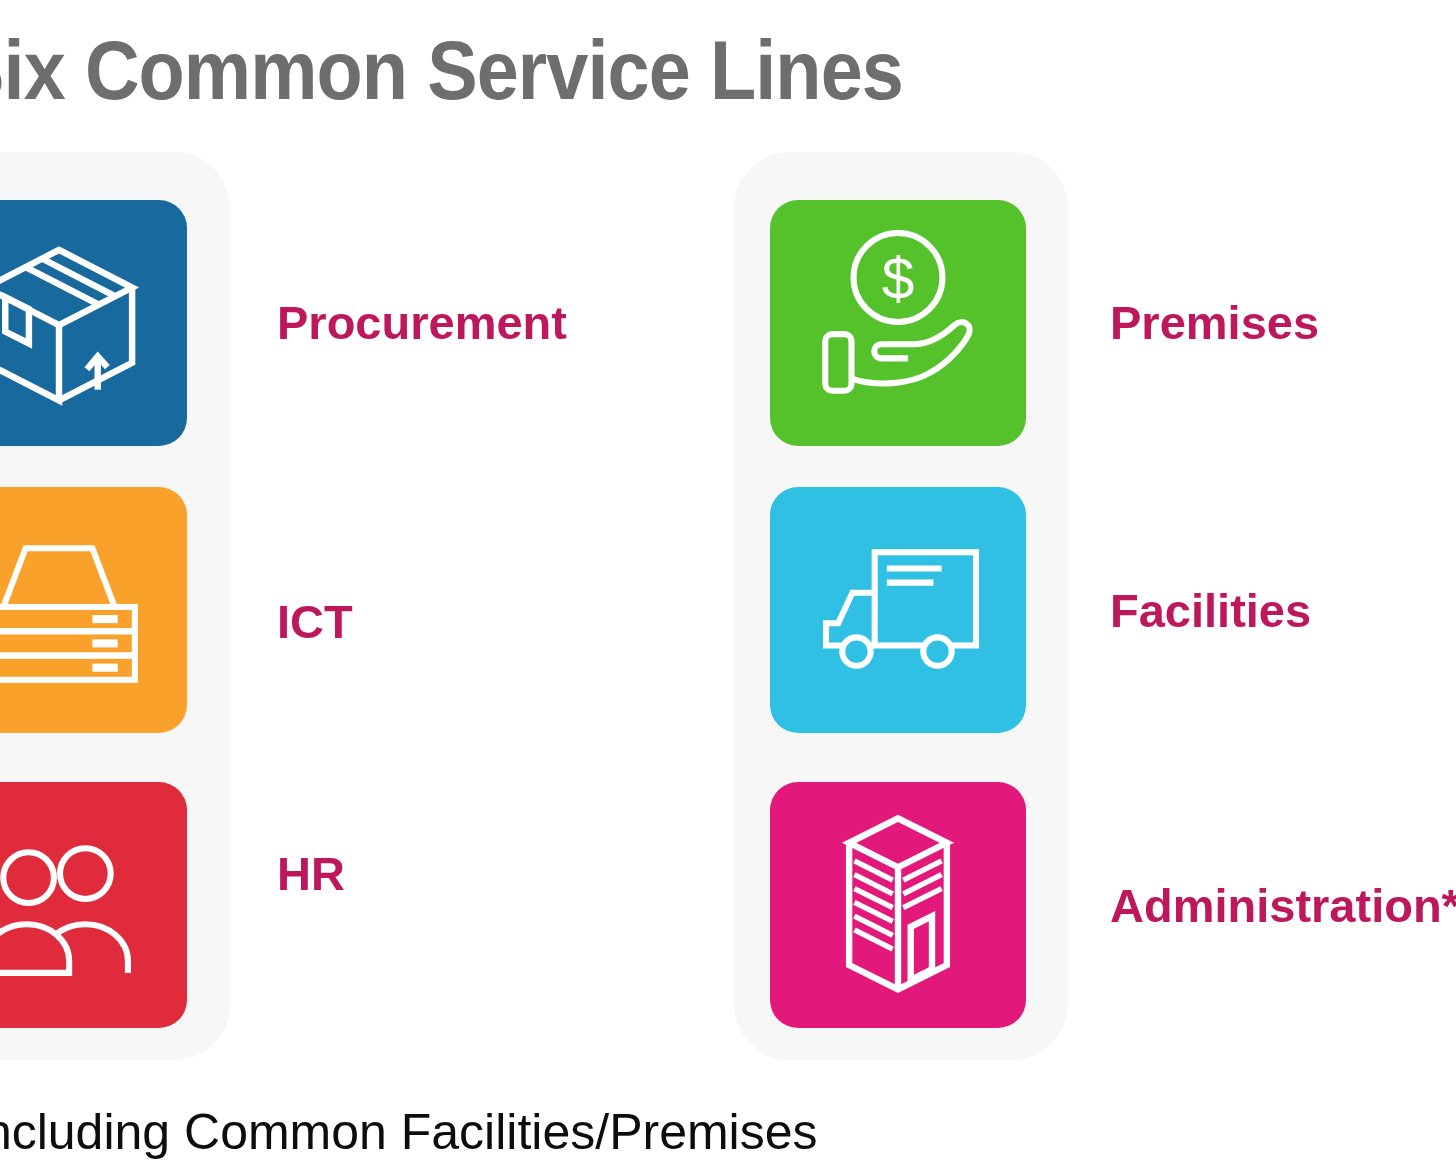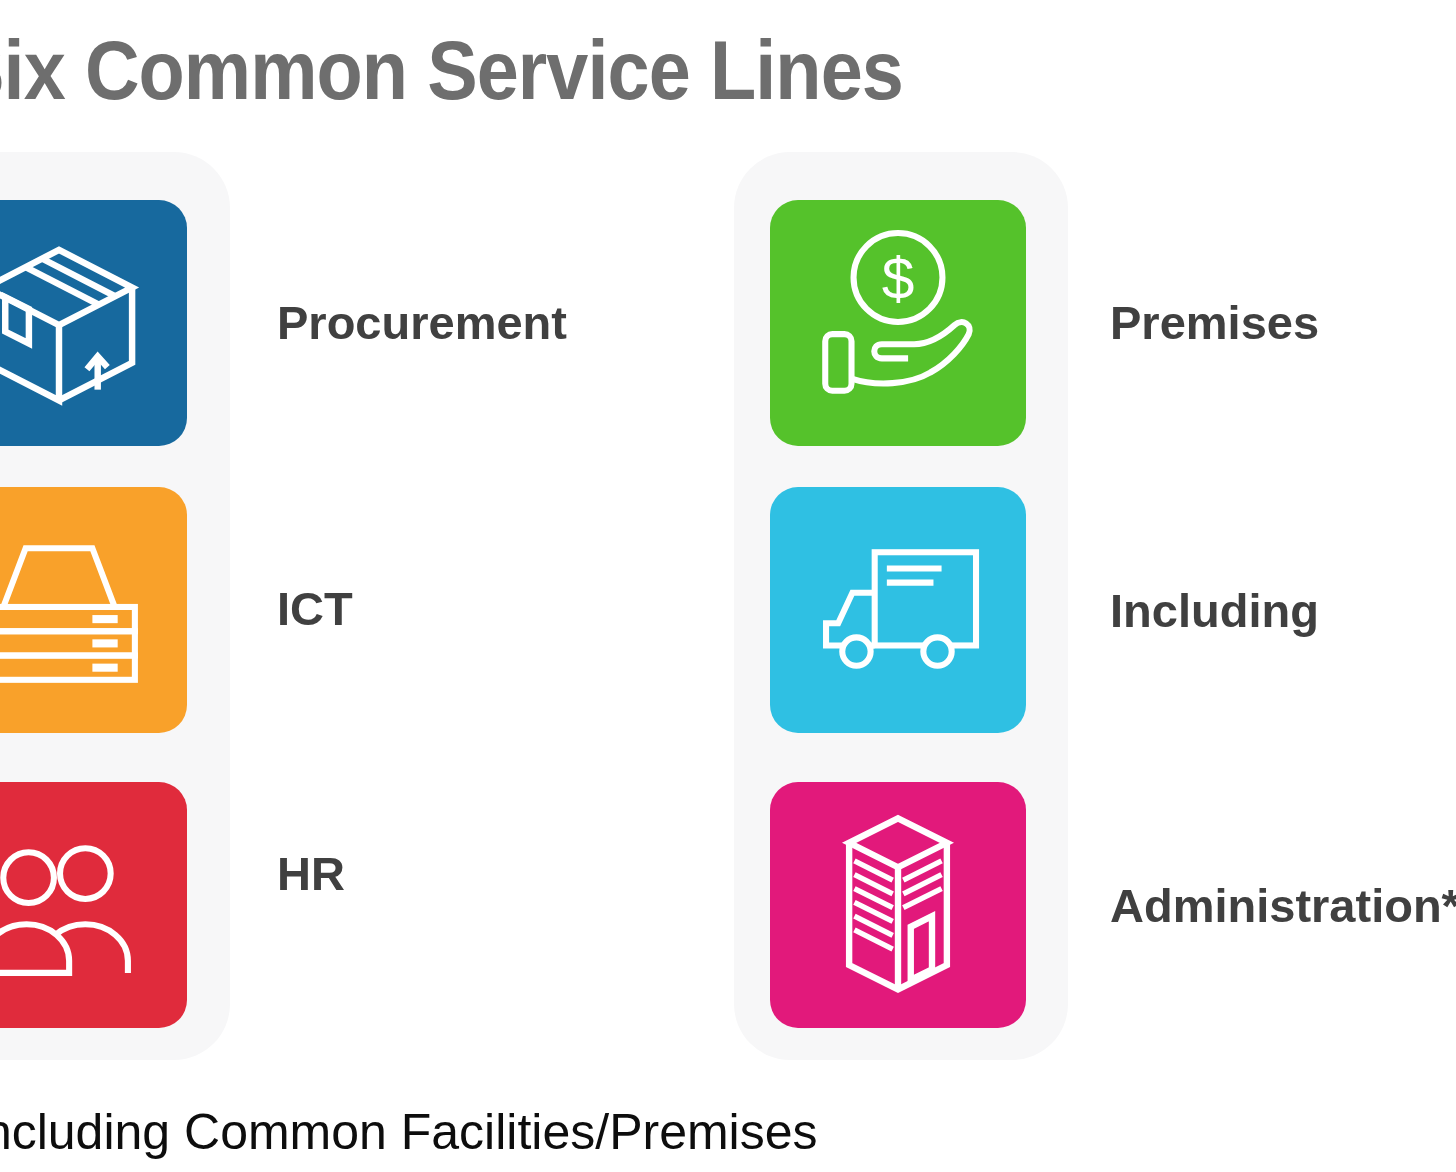--- a/index.html
+++ b/index.html
@@ -20,21 +20,21 @@
   }
   .panel-left{left:-101px;width:331px;}
   .panel-right{left:734px;width:334px;}
   .tile{
     position:absolute;width:256px;height:246px;border-radius:28px;
     display:flex;align-items:center;justify-content:center;
   }
   .tile svg{display:block;}
   .svc-label{
     position:absolute;
-    font-size:47px;font-weight:700;color:#404040;line-height:1;
+    font-size:47px;font-weight:700;color:#be185d;line-height:1;
     white-space:nowrap;
   }
   .footnote{
     position:absolute;left:-30px;top:1102px;
     font-size:50px;font-weight:400;color:#0d0d0d;line-height:1.2;
     white-space:nowrap;
   }
   .ico{stroke:#ffffff;fill:none;stroke-width:6;stroke-miterlimit:10;}
   .ico-fill{stroke:#ffffff;fill:currentColor;stroke-width:6;stroke-miterlimit:10;}
   .dollar-glyph{
@@ -69,21 +69,21 @@
   <svg width="172" height="152" viewBox="0 0 170 150">
     <path class="ico" d="M52,14 L118,14 L140,72 L30,72 Z"></path>
     <rect class="ico" x="10" y="72" width="150" height="24"></rect>
     <rect class="ico" x="10" y="96" width="150" height="24"></rect>
     <rect class="ico" x="10" y="120" width="150" height="24"></rect>
     <path class="ico" style="stroke-width:8" d="M118,84 L143,84"></path>
     <path class="ico" style="stroke-width:8" d="M118,108 L143,108"></path>
     <path class="ico" style="stroke-width:8" d="M118,132 L143,132"></path>
   </svg>
 </div>
-<div class="svc-label" style="left:277px;top:585px">ICT</div>
+<div class="svc-label" style="left:277px;top:598px">ICT</div>
 
 <div class="tile" style="left: -69px; top: 782px; background: rgb(224, 43, 60); color: rgb(224, 43, 60);">
   <svg width="164" height="152" viewBox="0 0 160 150">
     <circle class="ico" cx="106" cy="44" r="25"></circle>
     <path class="ico" d="M64,142 L64,130 A42,36 0 0 1 148,130 L148,142"></path>
     <circle class="ico-fill" cx="50" cy="48" r="25"></circle>
     <path class="ico-fill" d="M6,142 L6,130 A42,36 0 0 1 90,130 L90,142 Z"></path>
   </svg>
 </div>
 <div class="svc-label" style="left:277px;top:850px">HR</div>
@@ -101,21 +101,21 @@
 <div class="tile" style="left: 770px; top: 487px; background: rgb(47, 192, 227); color: rgb(47, 192, 227);">
   <svg width="174" height="152" viewBox="0 0 170 150">
     <rect class="ico" x="62" y="18" width="100" height="92"></rect>
     <path class="ico" d="M74,34 L128,34"></path>
     <path class="ico" d="M74,48 L120,48"></path>
     <path class="ico" d="M62,58 L40,58 L26,88 L14,88 L14,110 L62,110"></path>
     <circle class="ico-fill" cx="44" cy="116" r="14"></circle>
     <circle class="ico-fill" cx="124" cy="116" r="14"></circle>
   </svg>
 </div>
-<div class="svc-label" style="left:1110px;top:587px">Including</div>
+<div class="svc-label" style="left:1110px;top:587px">Facilities</div>
 
 <div class="tile" style="left: 770px; top: 782px; background: rgb(226, 25, 123); color: rgb(226, 25, 123);">
   <svg width="170" height="186" viewBox="0 0 160 175">
     <path class="ico" d="M80,6 L126,29 L80,52 L34,29 Z"></path>
     <path class="ico" d="M34,29 L34,144 L80,167 L126,144 L126,29"></path>
     <path class="ico" d="M80,52 L80,167"></path>
     <path class="ico" style="stroke-width:5" d="M39,46 L75,64"></path>
     <path class="ico" style="stroke-width:5" d="M39,59 L75,77"></path>
     <path class="ico" style="stroke-width:5" d="M39,72 L75,90"></path>
     <path class="ico" style="stroke-width:5" d="M39,85 L75,103"></path>

